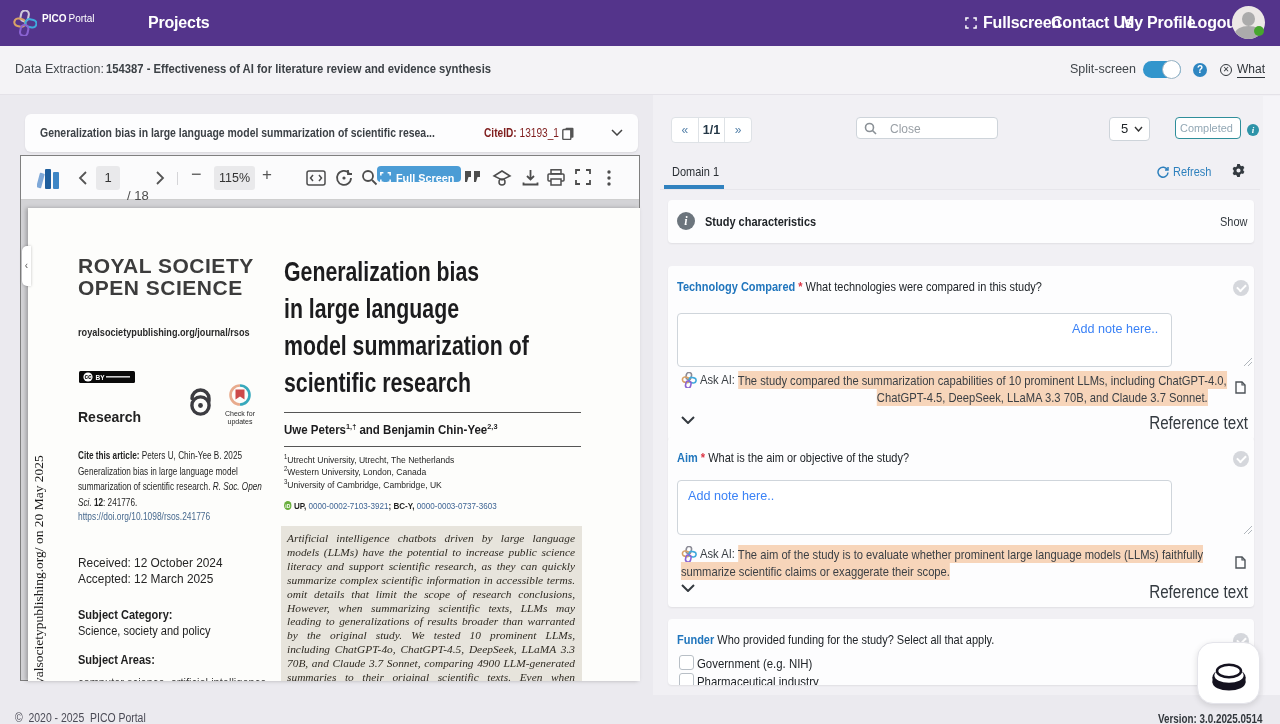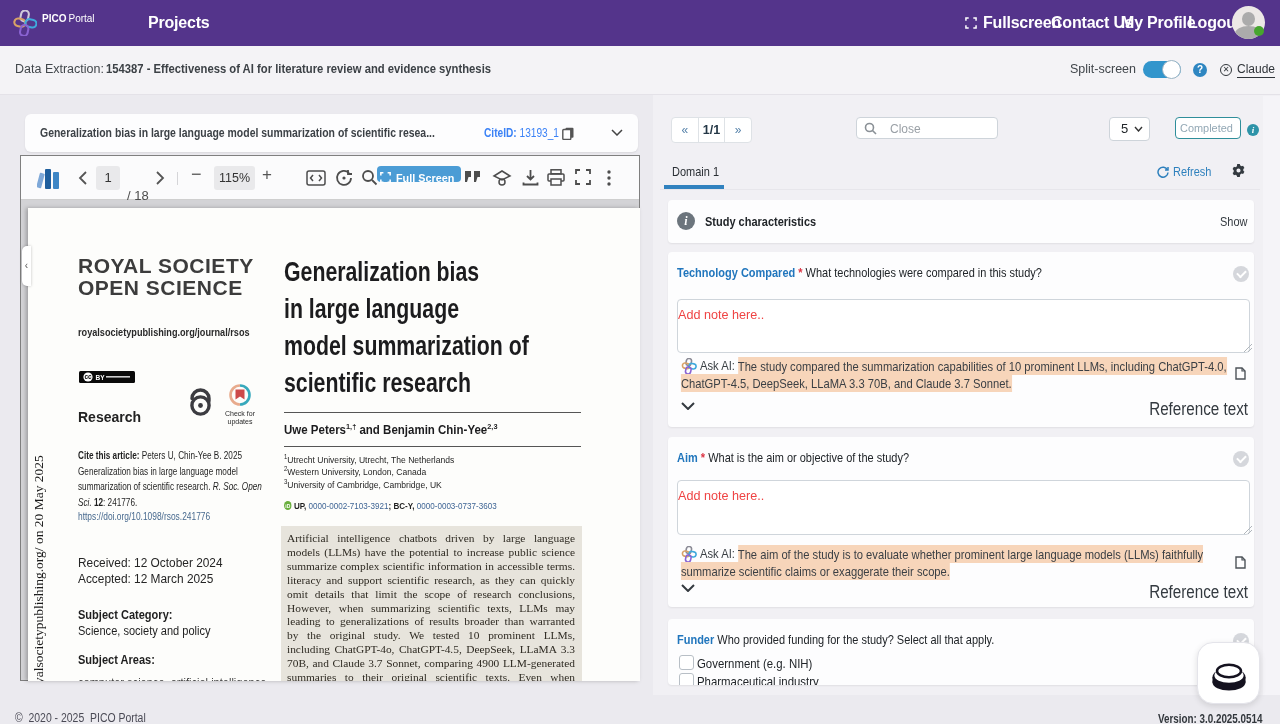--- a/index.html
+++ b/index.html
@@ -26,21 +26,21 @@
 .toggle { position:absolute; left:1143px; top:61px; width:38px; height:17px; border-radius:9px; background:#3295cc; }
 .toggle .knob { position:absolute; right:0px; top:-1px; width:19px; height:19px; border-radius:50%; background:#fff; border:1px solid #9ab4c4; }
 .helpc { position:absolute; left:1193px; top:63px; width:14px; height:14px; border-radius:50%; background:#2e86c1; color:#fff; font-size:10px; font-weight:700; text-align:center; line-height:14px; }
 .closex { position:absolute; left:1220px; top:64px; width:12px; height:12px; border-radius:50%; border:1.3px solid #32373c; color:#32373c; font-size:8px; text-align:center; line-height:10px; }
 .closet { position:absolute; left:1237px; top:62px; font-size:12px; color:#2f3439; border-bottom:1.5px solid #2f3439; padding-bottom:1px; }
 
 
 .lcard { position:absolute; left:25px; top:114px; width:613px; height:38px; background:#fdfdfe; border-radius:6px; box-shadow:0 1px 2px rgba(0,0,0,.08); }
 .lcard .t { position:absolute; left:15px; top:12px; font-size:12.5px; font-weight:700; color:#3d4247; }
 .lcard .t .cx { transform:scaleX(.836); }
-.lcard .cid { position:absolute; left:459px; top:12px; font-size:12px; color:#3b82f6;text-align:center; }
+.lcard .cid { position:absolute; left:459px; top:12px; font-size:12px; color:#7f1d1d;text-align:center; }
 .lcard .cid b { font-weight:700; }
 
 
 .pdf { position:absolute; left:20px; top:155px; width:620px; height:526px; border:1px solid #7f7f7f; background:#d3d3d6; }
 .pdftb { position:absolute; left:0; top:0; width:618px; height:44px; background:#fbfbfc; border-bottom:1px solid #cfcfcf; }
 .pdftb .it { position:absolute; color:#4d4d4d; }
 .pagebox { position:absolute; left:75px; top:10px; width:24px; height:24px; background:#e9e9eb; border-radius:3px; text-align:center; line-height:24px; font-size:13px; color:#333; }
 .zoombox { position:absolute; left:193px; top:10px; width:41px; height:24px; background:#e9e9eb; border-radius:3px; text-align:center; line-height:24px; font-size:12.5px; color:#333; }
 .fsbtn { position:absolute; left:356px; top:10px; width:84px; height:16px; background:#4b9cd5; border-radius:4px; color:#fff; font-size:11.5px; font-weight:700; text-align:center; line-height:25px; }
 .page { position:absolute; left:7px; top:52px; width:612px; height:473px; background:#fdfdfb; box-shadow:-2px 0 4px rgba(0,0,0,.25); overflow:hidden; }
@@ -56,21 +56,21 @@
 .recv { position:absolute; left:50px; top:348px; font-size:12.5px; line-height:15.6px; color:#252525; font-weight:400; transform:scaleX(.95); transform-origin:0 0; white-space:nowrap; }
 .subj { position:absolute; left:50px; top:400px; font-size:12px; line-height:15.8px; color:#1f1f1f; transform:scaleX(.92); transform-origin:0 0; white-space:nowrap; }
 .ptitle { position:absolute; left:256px; top:45px; font-size:28px; line-height:37px; font-weight:700; color:#1c1c1e; transform:scaleX(.76); transform-origin:0 0; white-space:nowrap; }
 .hr1 { position:absolute; left:256px; top:204px; width:297px; height:1px; background:#555; }
 .hr2 { position:absolute; left:256px; top:238px; width:297px; height:1px; background:#555; }
 .auth { position:absolute; left:256px; top:215px; font-size:12.5px; font-weight:700; color:#1c1c1e; white-space:nowrap; transform:scaleX(.92); transform-origin:0 0; }
 sup { line-height:0; font-size:70%; } .affil { position:absolute; left:256px; top:246px; font-size:9.5px; line-height:12.4px; color:#1f1f1f; transform:scaleX(.9); transform-origin:0 0; white-space:nowrap; }
 .orcid { position:absolute; left:256px; top:292px; font-size:9.5px; color:#1f1f1f; font-weight:700; transform:scaleX(.85); transform-origin:0 0; white-space:nowrap; }
 .orcid span { color:#3f6595; font-weight:400; }
 .abst { position:absolute; left:253px; top:318px; width:301px; height:155px; background:#e7e4dc; padding:6px 7px 0 6px; font-family:"Liberation Serif",serif; font-size:11.4px; line-height:13.9px; color:#2e2a22; }
-.abst div { text-align:justify; text-align-last:justify; }
+.abst div { text-align:justify; text-align-last:justify;font-style:italic; }
 
 
 .rpanel { position:absolute; left:653px; top:95px; width:627px; height:600px; background:#f1f0f4; }
 .pgroup { position:absolute; left:671px; top:117px; width:81px; height:26px; background:#fff; border:1px solid #dee2e6; border-radius:4px; display:flex; }
 .pgroup .pg { flex:1; text-align:center; line-height:24px; font-size:12px; color:#5783ab; border-right:1px solid #dee2e6; }
 .pgroup .pgm { color:#243746; font-size:12.5px; font-weight:700; }
 .search { position:absolute; left:856px; top:117px; width:142px; height:22px; background:#fff; border:1px solid #ced4da; border-radius:4px; }
 .search .ph { position:absolute; left:33px; top:4px; font-size:12px; color:#9aa0a6; }
 .sel5 { position:absolute; left:1109px; top:117px; width:41px; height:24px; background:#fff; border:1px solid #ced4da; border-radius:4px; font-size:13px; color:#212529; padding-left:11px; line-height:22px; }
 .compl { position:absolute; left:1175px; top:117px; width:66px; height:22px; background:#fff; border:1px solid #2f8e9a; border-radius:4px; color:#93a8b5; font-size:11.5px; text-align:center; line-height:20px; }
@@ -78,29 +78,29 @@
 .dom { position:absolute; left:672px; top:164px; font-size:13px; color:#292e33; }
 .domu { position:absolute; left:664px; top:185px; width:60px; height:3.5px; background:#3182bf; }
 .tabline { position:absolute; left:660px; top:189px; width:600px; height:1px; background:#e7e6eb; }
 .refresh { position:absolute; left:1156px; top:164px; font-size:13px; color:#2e80bd; }
 .gear { position:absolute; left:1231px; top:163px; width:15px; height:15px; color:#343a40; }
 .scard { position:absolute; background:#fdfdfe; border-radius:4px; box-shadow:0 1px 2px rgba(0,0,0,.07); }
 #card0 { left:668px; top:200px; width:586px; height:43px; }
 #card0 .ic { position:absolute; left:9px; top:12px; width:18px; height:18px; border-radius:50%; background:#6c757d; color:#fff; font-size:12px; font-weight:700; text-align:center; line-height:18px; font-family:"Liberation Serif",serif; font-style:italic; }
 #card0 .tt { position:absolute; left:37px; top:14px; font-size:13px; font-weight:700; color:#212529; }
 #card0 .show { position:absolute; right:6px; top:14px; font-size:13px; color:#343a40; }
-#card1 { left:668px; top:252px; width:586px; height:175px; }
+#card1 { left:668px; top:266px; width:586px; height:175px;text-align:right; }
 #card2 { left:668px; top:437px; width:586px; height:170px; }
 #card3 { left:668px; top:619px; width:586px; height:66px; overflow:hidden; }
 .qrow { position:absolute; left:9px; top:13px; font-size:13px; color:#212529; }
 .qrow b { color:#2176bd; font-weight:700; }
 .qrow .req { color:#dc3545; font-weight:700; }
 .ckc { position:absolute; right:5px; top:14px; width:16px; height:16px; border-radius:50%; background:#d5d7dc; }
 .ckc:after { content:""; position:absolute; left:4px; top:4px; width:7px; height:4px; border-left:2px solid #fff; border-bottom:2px solid #fff; transform:rotate(-45deg); }
-.ta { position:absolute; left:9px; width:573px; height:54px; border:1px solid #cfd5db; border-radius:4px; background:#fff; font-size:13px; color:#ef4444; padding:7px 0; }
+.ta { position:absolute; left:9px; width:495px; height:54px; border:1px solid #cfd5db; border-radius:4px; background:#fff; font-size:13px; color:#3b82f6; padding:7px 10px; }
 .ta .cx { transform:scaleX(.97); }
 .rsz { position:absolute; right:1px; width:9px; height:9px; }
 .askrow { position:absolute; left:32px; font-size:13.5px; color:#3a3f44; line-height:17.3px; transform:scaleX(.83); transform-origin:0 0; white-space:nowrap; }
 .askrow .hl { background:#f7d5ba; padding:1.5px 0; }
 .askicon { position:absolute; left:13px; width:16px; height:16px; }
 .copyic { position:absolute; right:8px; width:11px; height:13px; }
 .chev2 { position:absolute; left:13px; width:14px; height:8px; }
 .reftext { position:absolute; right:6px; font-size:18px; color:#343a40; }
 .cbx { position:absolute; left:11px; width:15px; height:15px; border:1px solid #b8bfc6; border-radius:3px; background:#fff; }
 .cblbl { position:absolute; left:29px; font-size:13.5px; color:#212529; }
@@ -138,21 +138,21 @@
 <div class="subbar">
   <div class="lbl">Data Extraction:</div>
   <div class="ttl"><span class="cx">154387 - Effectiveness of AI for literature review and evidence synthesis</span></div>
 </div>
 <div class="split">Split-screen</div>
 <div class="toggle">
     <div class="knob"></div>
   </div>
 <div class="helpc">?</div>
 <div class="closex">✕</div>
-<div class="closet">Claude</div>
+<div class="closet">What</div>
 
 <div class="lcard">
   <div class="t"><span class="cx">Generalization bias in large language model summarization of scientific resea...</span></div>
   <div class="cid"><span class="cx"><b>CiteID:</b> 13193_1</span></div>
   <svg class="abs" style="left:537px;top:13px" width="12" height="13" viewBox="0 0 12 13">
       <rect x="3.5" y="0.8" width="8" height="10" rx="1" fill="#555"></rect>
       <rect x="0.8" y="2.5" width="8" height="10" rx="1" fill="#fff" stroke="#555" stroke-width="1.4"></rect>
     </svg>
   <svg class="abs" style="left:586px;top:15px" width="12" height="7" viewBox="0 0 12 7">
       <path d="M1 1l5 5 5-5" fill="none" stroke="#444" stroke-width="1.5"></path>
@@ -253,22 +253,22 @@
     <div class="auth">Uwe Peters<sup style="font-size:8px">1,†</sup> and Benjamin Chin-Yee<sup style="font-size:8px">2,3</sup></div>
     <div class="hr2"></div>
     <div class="affil"><sup>1</sup>Utrecht University, Utrecht, The Netherlands<br><sup>2</sup>Western University, London, Canada<br><sup>3</sup>University of Cambridge, Cambridge, UK</div>
     <div class="orcid"><svg width="9" height="9" viewBox="0 0 10 10" style="vertical-align:-1px">
           <circle cx="5" cy="5" r="5" fill="#6aaf3d"></circle>
           <text x="5" y="7.6" font-size="6.5" fill="#fff" text-anchor="middle" font-family="Liberation Sans">iD</text>
         </svg> UP, <span>0000-0002-7103-3921</span>; BC-Y, <span>0000-0003-0737-3603</span></div>
     <div class="abst">
       <div>Artificial intelligence chatbots driven by large language</div>
       <div>models (LLMs) have the potential to increase public science</div>
+      <div>literacy and support scientific research, as they can quickly</div>
       <div>summarize complex scientific information in accessible terms.</div>
-      <div>literacy and support scientific research, as they can quickly</div>
       <div>omit details that limit the scope of research conclusions,</div>
       <div>However, when summarizing scientific texts, LLMs may</div>
       <div>leading to generalizations of results broader than warranted</div>
       <div>by the original study. We tested 10 prominent LLMs,</div>
       <div>including ChatGPT-4o, ChatGPT-4.5, DeepSeek, LLaMA 3.3</div>
       <div>70B, and Claude 3.7 Sonnet, comparing 4900 LLM-generated</div>
       <div>summaries to their original scientific texts. Even when</div>
     </div>
   </div>
   <div class="sidetab">‹</div>

